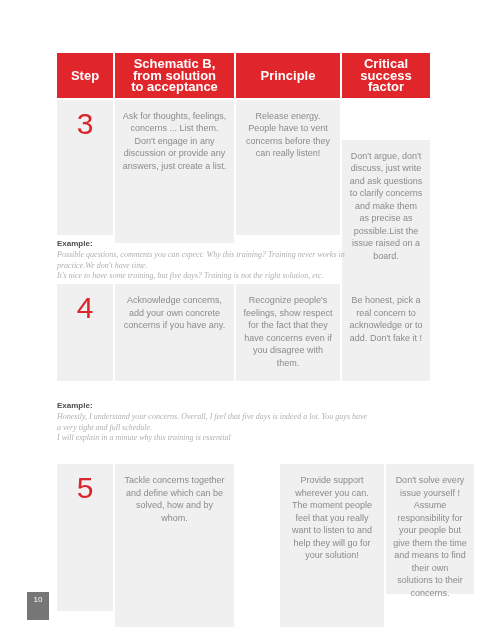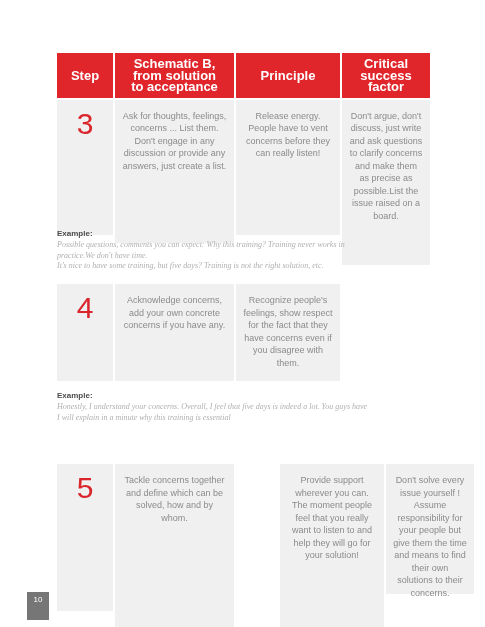--- a/index.html
+++ b/index.html
@@ -86,20 +86,21 @@
     left: 57px;
     width: 371px;
     color: #9a9a9a;
   }
   .example .ex-label {
     font-size: 8px;
     font-weight: bold;
     color: #4d4d4d;
     line-height: 11px;
     margin-bottom: 1px;
+    margin-top: 10px;
   }
   .example .ex-line {
     font-size: 8px;
     font-style: italic;
     line-height: 10.5px;
     color: #b0b0b0;
     font-family: Liberation Serif, serif;
   }
 
   
@@ -130,42 +131,44 @@
       <div class="cell c1">Step</div>
       <div class="cell c2">Schematic B,<br>from solution<br>to acceptance</div>
       <div class="cell c3">Principle</div>
       <div class="cell c4">Critical<br>success<br>factor</div>
     </div>
 
     <div class="row body-row" id="row-0">
       <div class="cell c1" style="height: 135px;">3</div>
       <div class="cell c2" style="height: 143px;">Ask for thoughts, feelings, concerns ... List them. Don't engage in any discussion or provide any answers, just create a list.</div>
       <div class="cell c3" style="height: 135px;">Release energy. People have to vent concerns before they can really listen!</div>
-      <div class="cell c4" style="height: 165px;">Don't argue, don't discuss, just write and ask questions to clarify concerns and make them as precise as possible.List the issue raised on a board.</div>
+      <div class="cell c4" style="height: 165px; margin-top: 40px;">Don't argue, don't discuss, just write and ask questions to clarify concerns and make them as precise as possible.List the issue raised on a board.</div>
     </div>
   </div>
 
   <div class="example" id="example-0" style="top:228px;">
     <div class="ex-label">Example:</div>
     <div class="ex-line">Possible questions, comments you can expect: Why this training? Training never works in</div>
     <div class="ex-line">practice.We don't have time.</div>
     <div class="ex-line">It's nice to have some training, but five days? Training is not the right solution, etc.</div>
   </div>
 
   <div class="table-wrap" style="top:284px;">
     <div class="row body-row" id="row-1">
       <div class="cell c1" style="height: 97px;">4</div>
       <div class="cell c2" style="height: 97px; text-align: center;">Acknowledge concerns, add your own concrete concerns if you have any.</div>
       <div class="cell c3" style="height: 97px;">Recognize people's feelings, show respect for the fact that they have concerns even if you disagree with them.</div>
+      <div class="cell c4" style="height: 97px;">Be honest, pick a real concern to acknowledge or to add. Don't fake it !</div>
     </div>
   </div>
 
   <div class="example" id="example-1" style="top:390px;">
     <div class="ex-label">Example:</div>
     <div class="ex-line">Honestly, I understand your concerns. Overall, I feel that five days is indeed a lot. You guys have</div>
+    <div class="ex-line">a very tight and full schedule.</div>
     <div class="ex-line">I will explain in a minute why this training is essential</div>
   </div>
 
   <div class="table-wrap" style="top:464px;">
     <div class="row body-row" id="row-2">
       <div class="cell c1" style="height: 147px;">5</div>
       <div class="cell c2" style="height: 175px;">Tackle concerns together and define which can be solved, how and by whom.</div>
       <div class="cell c3" style="height: 181px; margin-left: 44px;">Provide support wherever you can. The moment people feel that you really want to listen to and help they will go for your solution!</div>
       <div class="cell c4" style="height: 130px;">Don't solve every issue yourself ! Assume responsibility for your people but give them the time and means to find their own solutions to their concerns.</div>
     </div>

